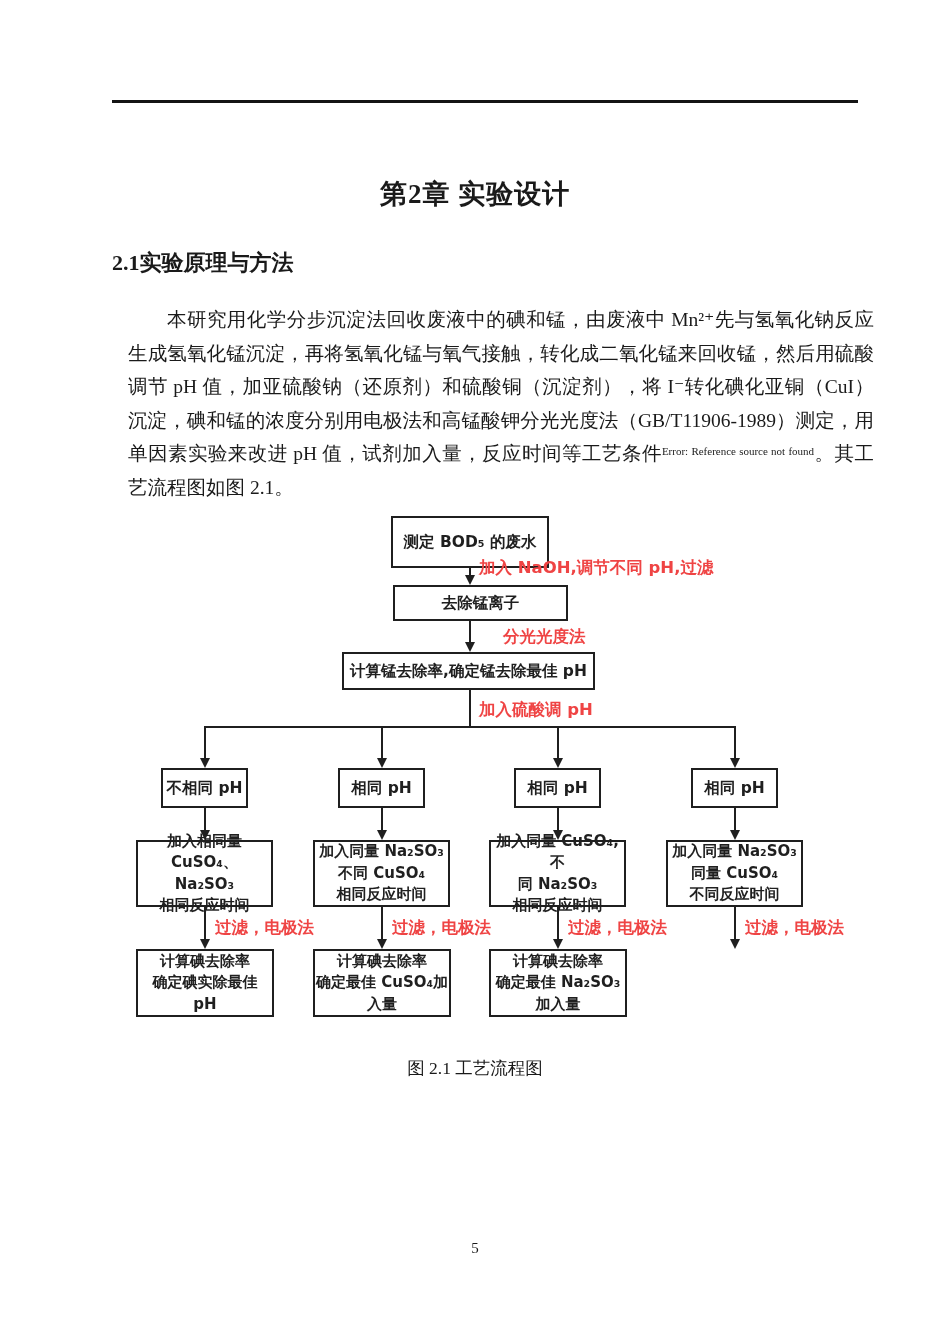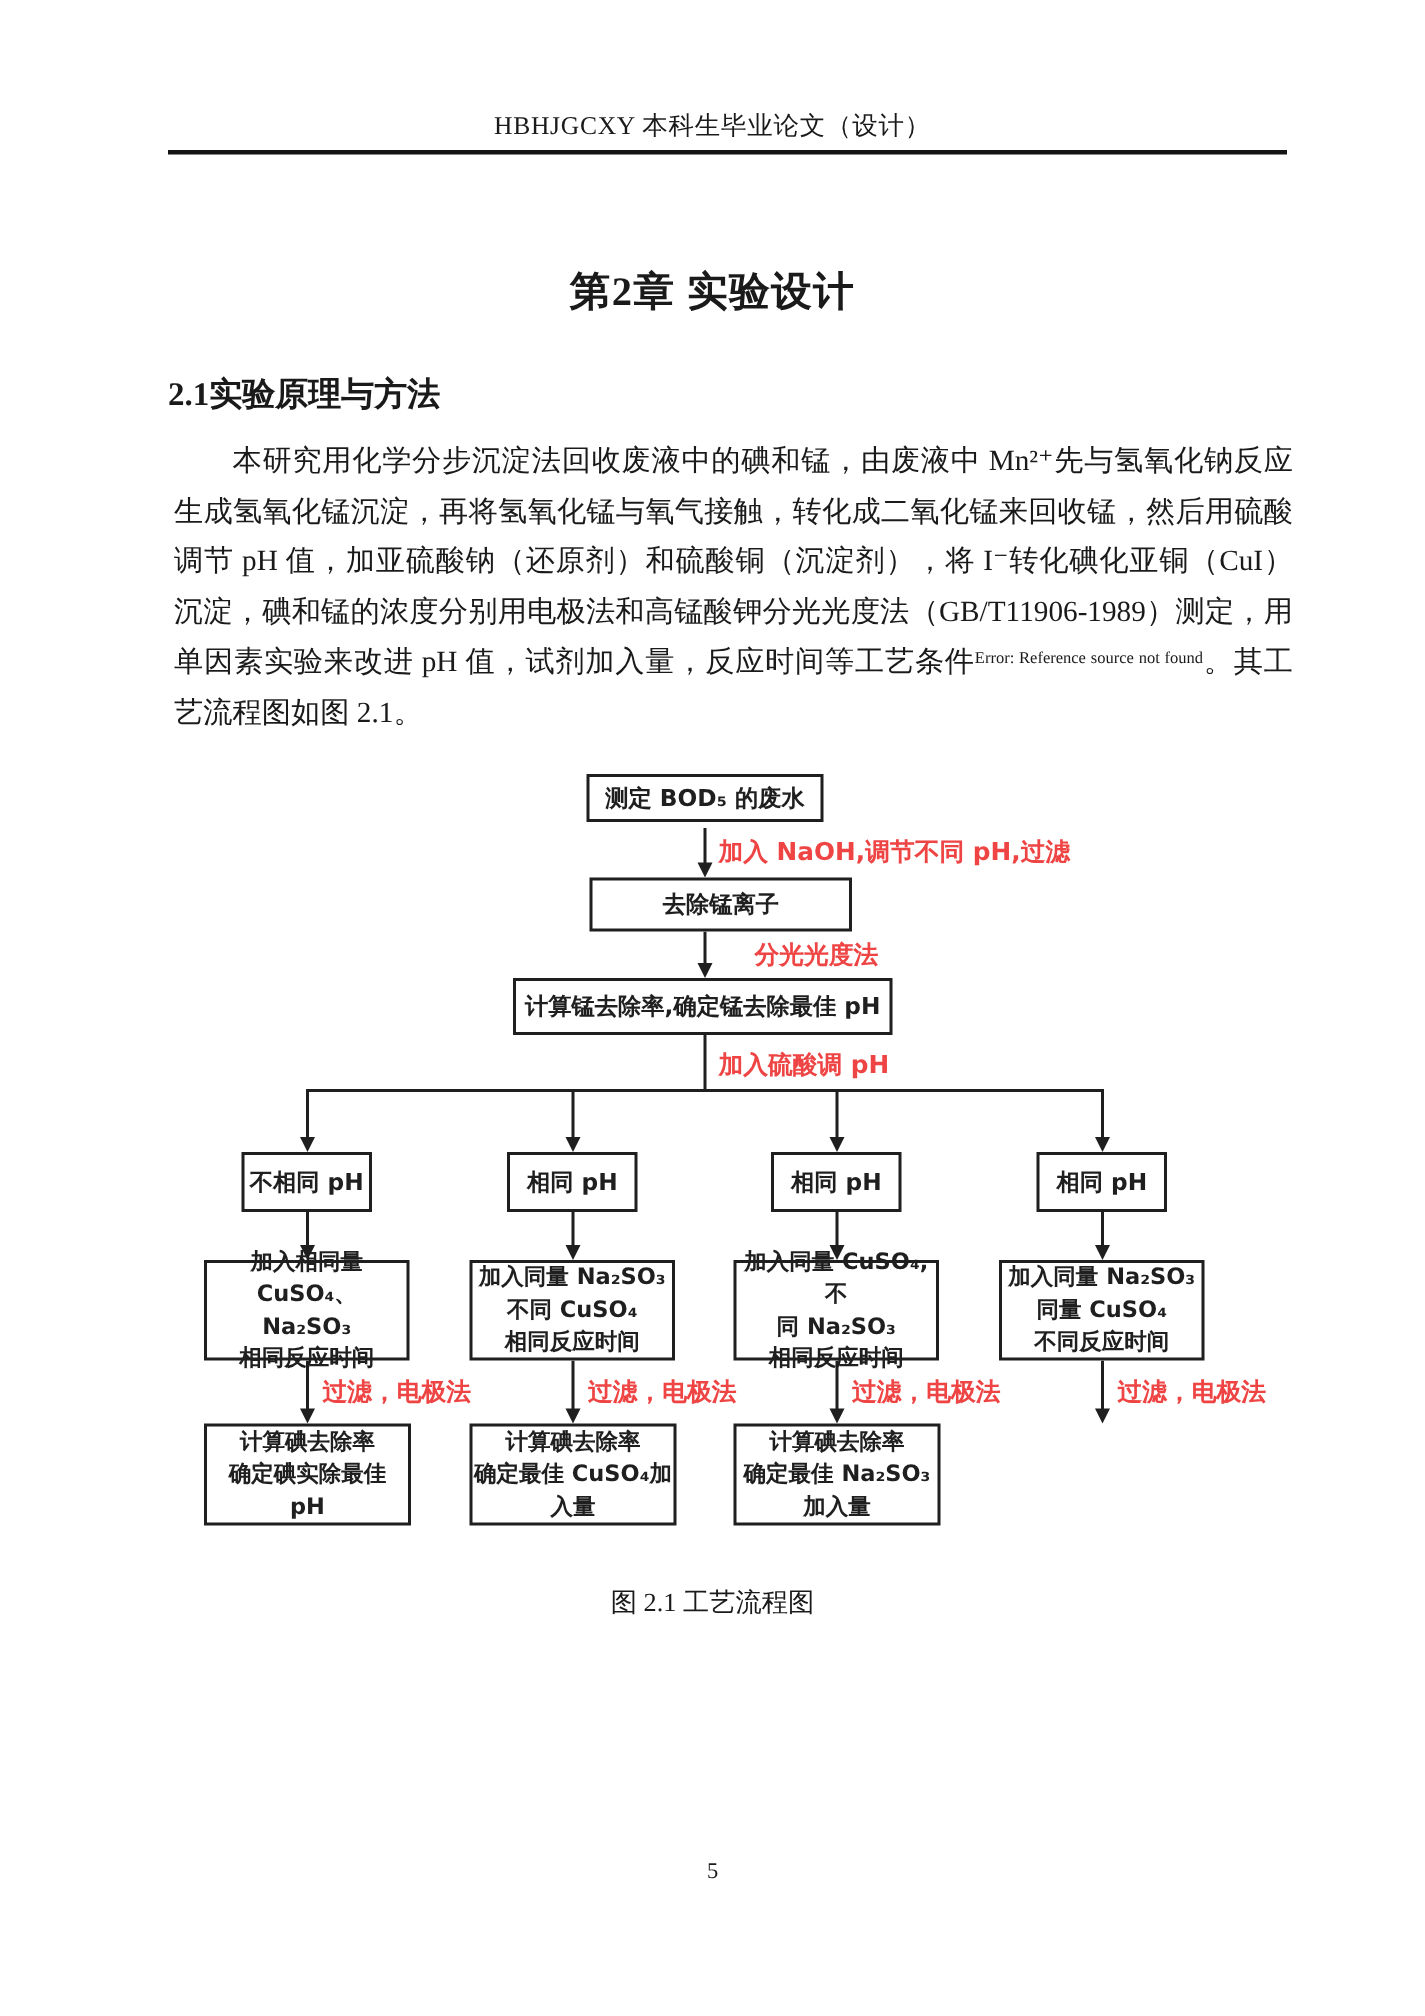--- a/index.html
+++ b/index.html
@@ -47,21 +47,21 @@
   }
 
   
   .body-paragraph {
     position: absolute;
     top: 287px; left: 112px; width: 746px;
     font-size: 19.5px;
     line-height: 33.5px;
     text-align: justify;
     text-indent: 39px;
-    margin: 4px;
+    margin: 16px;
   }
   .error-ref {
     font-size: 11px;
     vertical-align: 5px;
     line-height: 0;
   }
 
   
   .fc-svg { position: absolute; top: 0; left: 0; pointer-events: none; }
   .fc-box {
@@ -82,21 +82,21 @@
   }
   .fc-label {
     position: absolute;
     font-family: "DejaVu Sans", sans-serif;
     font-weight: bold;
     font-size: 16.5px;
     color: #ef4444;
     white-space: nowrap;
   }
 
-  #fc-b1 { left: 391px; top: 516px; width: 158px; height: 32px; }
+  #fc-b1 { left: 391px; top: 516px; width: 158px; height: 52px; }
   #fc-b2 { left: 393px; top: 585px; width: 175px; height: 36px; }
   #fc-b3 { left: 342px; top: 652px; width: 253px; height: 38px; }
 
   .ph-box      { width: 87px;  height: 40px; top: 768px; }
   #fc-ph-0     { left: 161px; }
   #fc-ph-1     { left: 338px; }
   #fc-ph-2     { left: 514px; }
   #fc-ph-3     { left: 691px; }
 
   .reagent-box { width: 137px; height: 67px; top: 840px; font-size: 15px; line-height: 21.5px; }
@@ -133,21 +133,20 @@
     top: 1240px; left: 0; width: 100%;
     text-align: center;
     font-size: 15px;
   }
 </style>
 </head>
 <body>
 
 <div class="page">
 
-  <div class="header-title">HBHJGCXY 本科生毕业论文（设计）</div>
   <div class="header-rule"></div>
 
   <h1 class="chapter-title">第2章 实验设计</h1>
   <h2 class="section-heading">2.1实验原理与方法</h2>
 
   <p class="body-paragraph"><span>本研究用化学分步沉淀法回收废液中的碘和锰，由废液中 Mn²⁺先与氢氧化钠反应生成氢氧化锰沉淀，再将氢氧化锰与氧气接触，转化成二氧化锰来回收锰，然后用硫酸调节 pH 值，加亚硫酸钠（还原剂）和硫酸铜（沉淀剂），将 I⁻转化碘化亚铜（CuI）沉淀，碘和锰的浓度分别用电极法和高锰酸钾分光光度法（GB/T11906-1989）测定，用单因素实验来改进 pH 值，试剂加入量，反应时间等工艺条件</span><span class="error-ref">Error: Reference source not found</span><span>。其工艺流程图如图 2.1。</span></p>
 
   <svg class="fc-svg" width="950" height="1344" viewBox="0 0 950 1344">
     <g stroke="#1f1f1f" stroke-width="2">
       <line x1="470" y1="552" x2="470" y2="578"></line>

